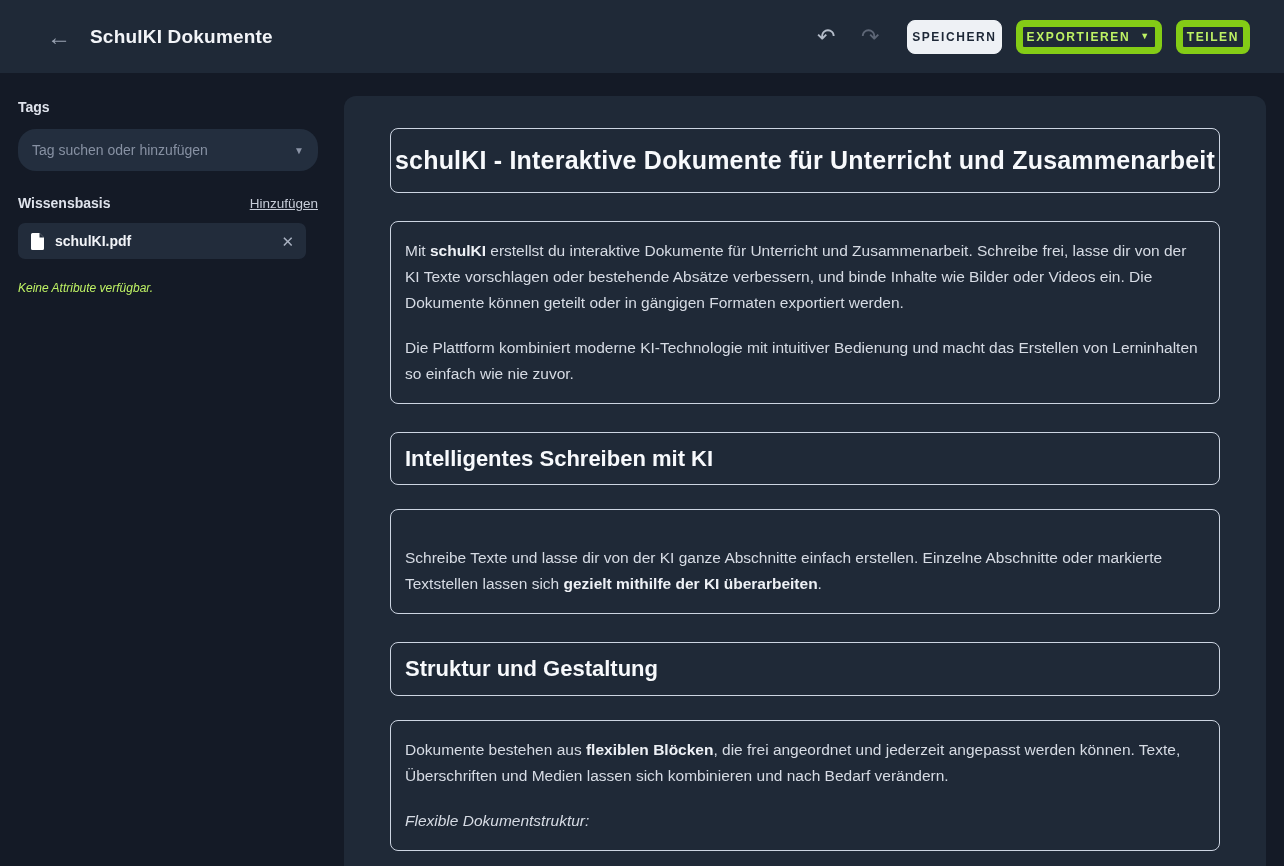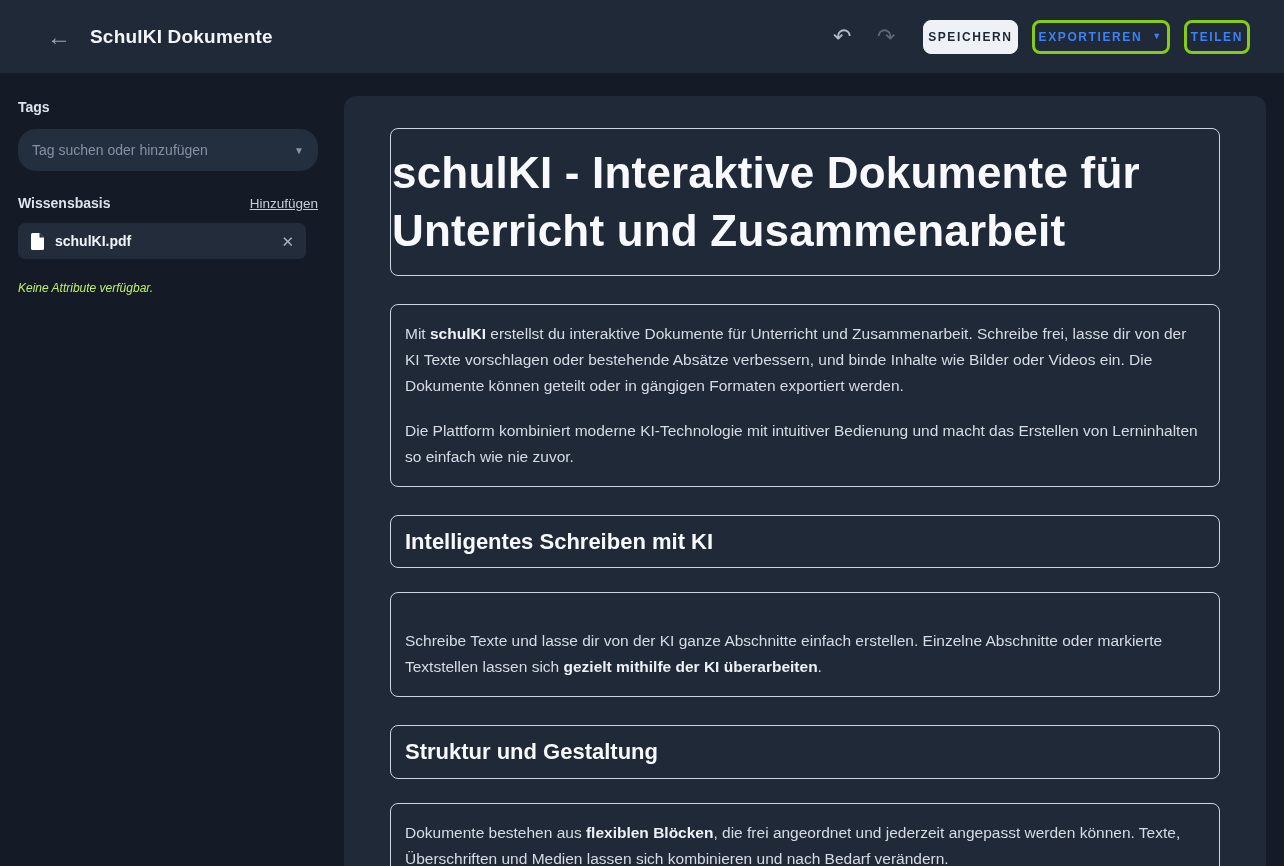--- a/index.html
+++ b/index.html
@@ -47,22 +47,22 @@
     padding: 0 4px;
     cursor: pointer;
     white-space: nowrap;
   }
   .btn-solid {
     background: #eef1f5; color: #1d2736;
     border: 1px solid #eef1f5;
     margin-right: 14px;
   }
   .btn-outline {
-    background: transparent; color: #3b82f6;
-    border: 3px solid #84cc16;
+    background: transparent; color: #bef264;
+    border: 7px solid #84cc16;
     margin-right: 14px;
     text-align: right;
   }
   .btn-outline:last-child { margin-right: 0; }
   .btn .caret { font-size: 9px; margin-left: 10px; position: relative; top: -1px; }
 
   
   .sidebar {
     position: absolute; left: 0; top: 73px;
     width: 344px; height: 793px;
@@ -120,23 +120,24 @@
     padding: 32px 46px 0 46px;
     overflow: hidden;
   }
   .block {
     border: 1px solid #ccd4e1;
     border-radius: 8px;
     margin-bottom: 28px;
     padding: 16px 14px;
   }
   .block-title {
-    font-size: 44px; font-weight: 800; color: #f7f9fc;
+    font-size: 25px; font-weight: 800; color: #f7f9fc;
     line-height: 1.32; letter-spacing: 0.2px;
     padding: 15px 1px;
+    text-align: center;
   }
   .block-heading {
     font-size: 22px; font-weight: 800; color: #f7f9fc;
     line-height: 1.15;
     padding: 13px 14px;
     margin-bottom: 24px;
     margin-top: 23px;
   }
   .block-text p {
     font-size: 15.5px; line-height: 26px; color: #d6dbe4;

